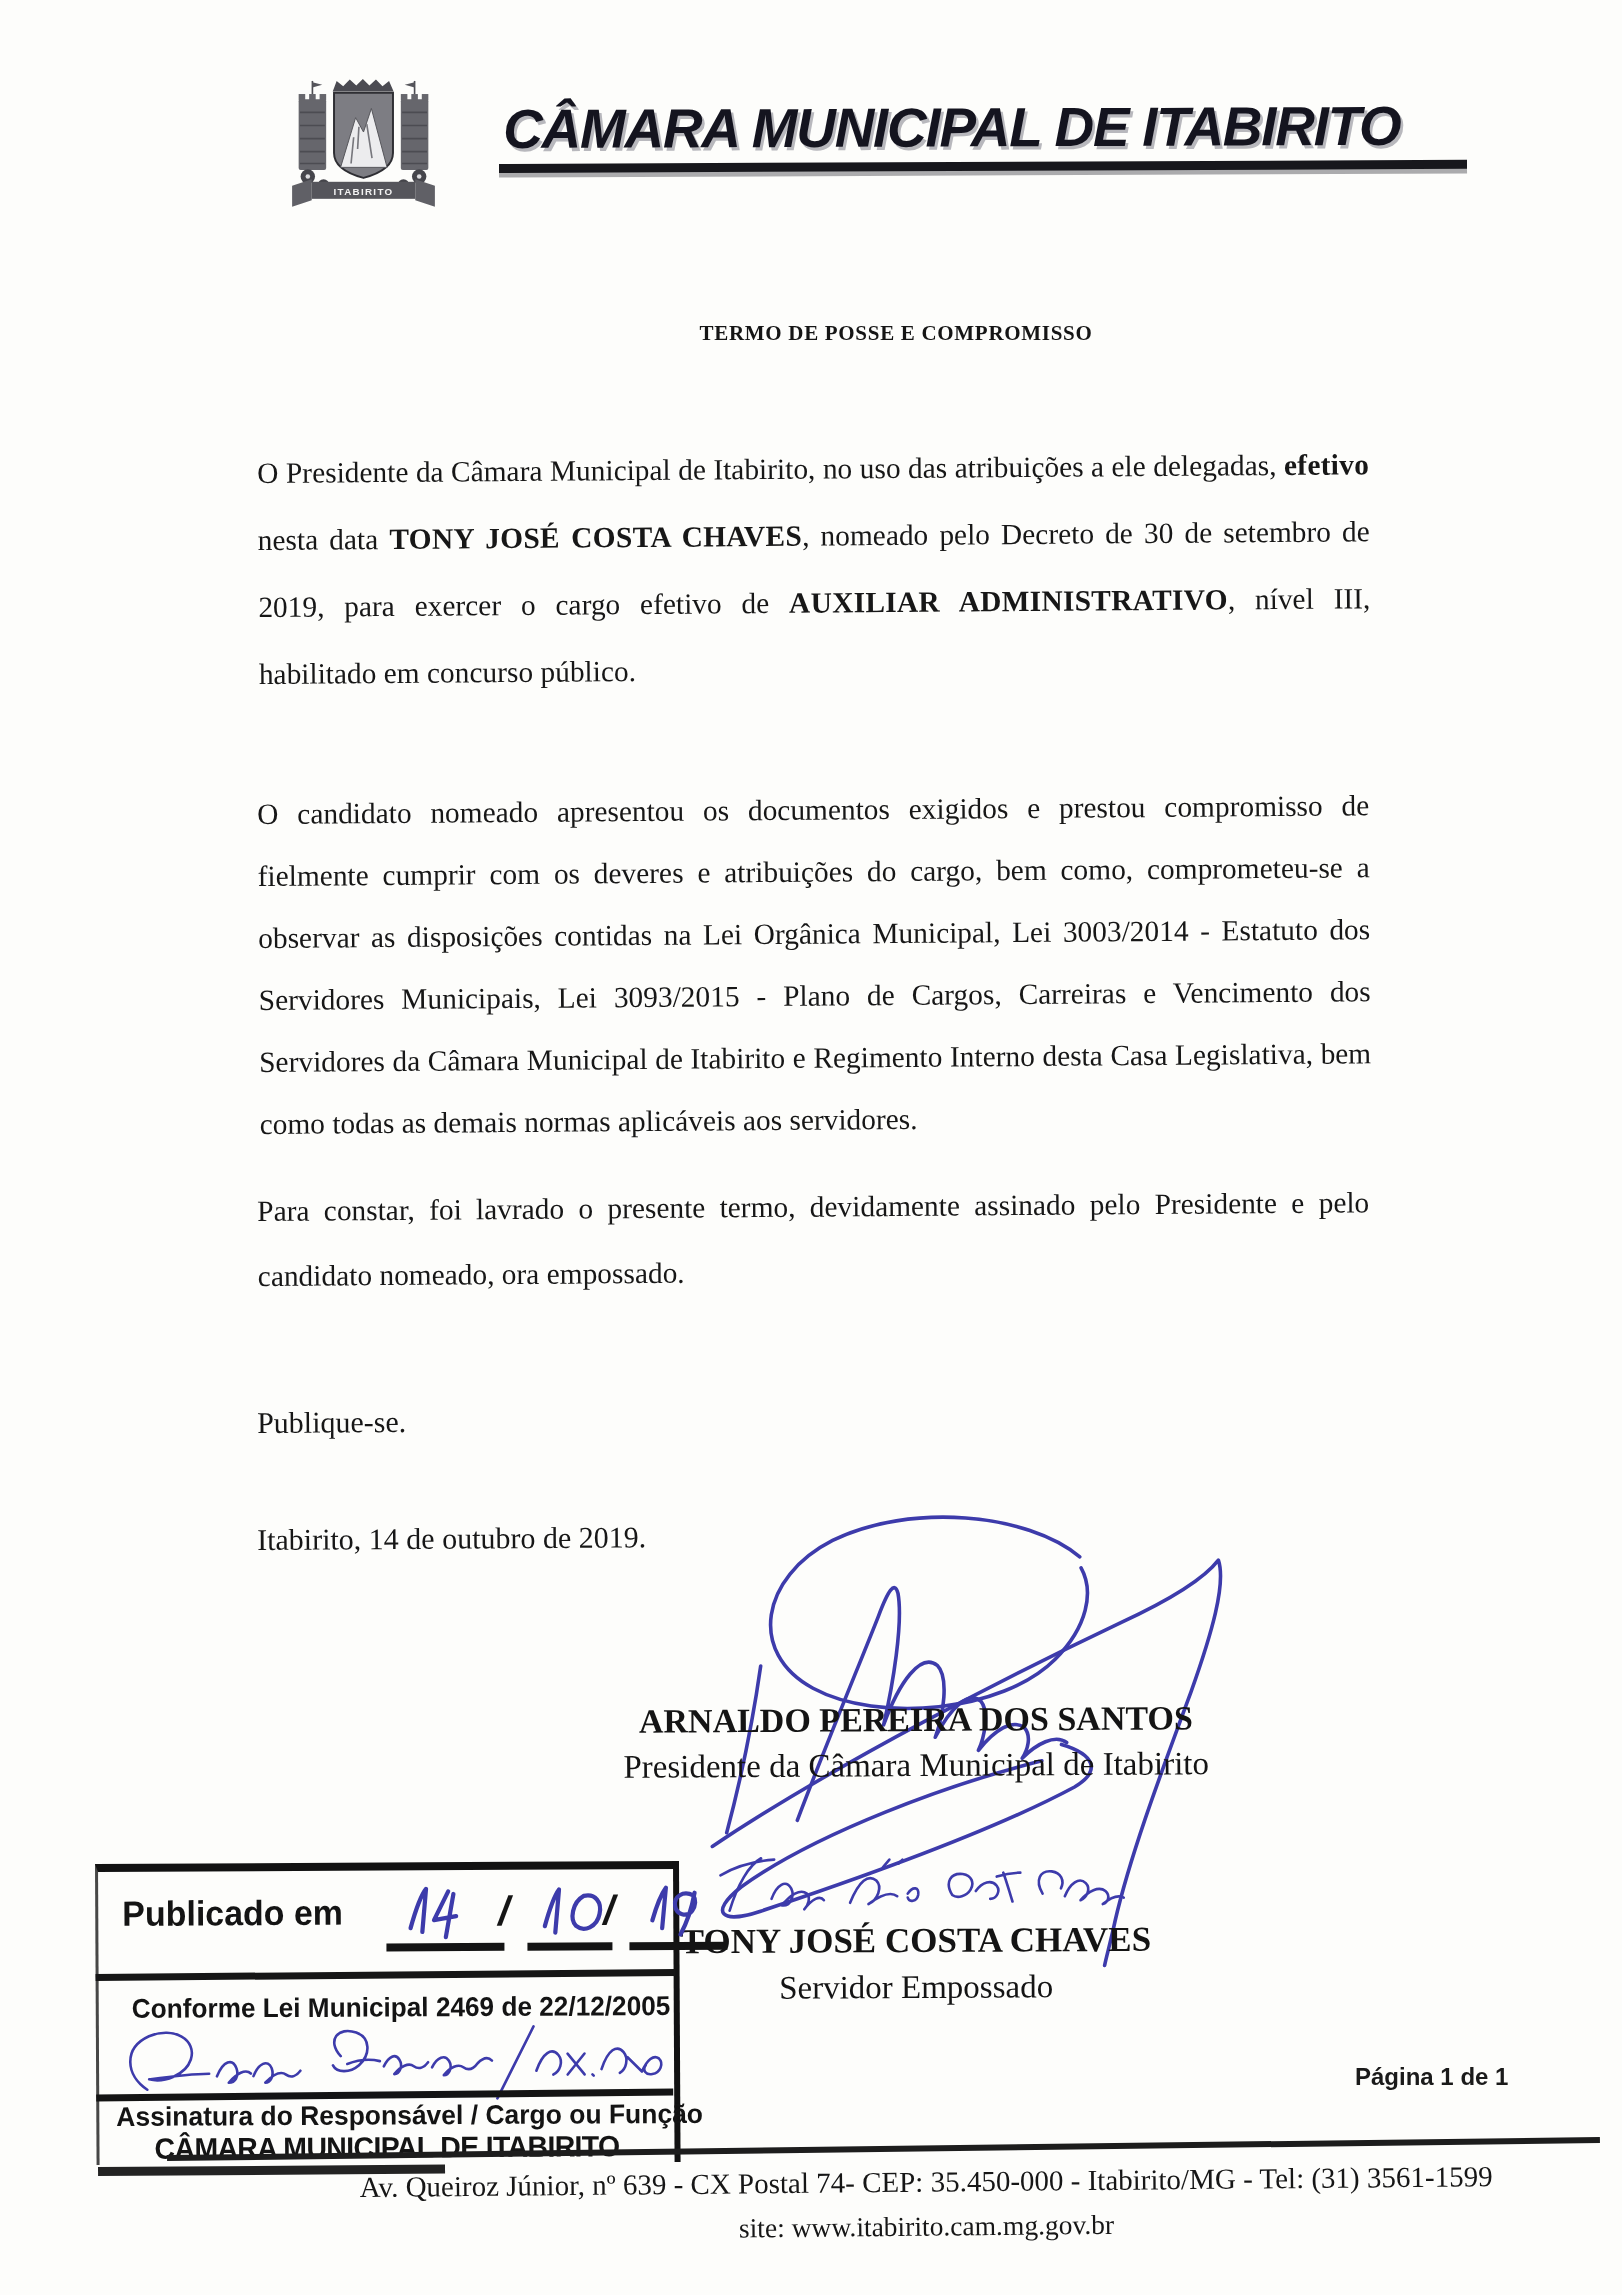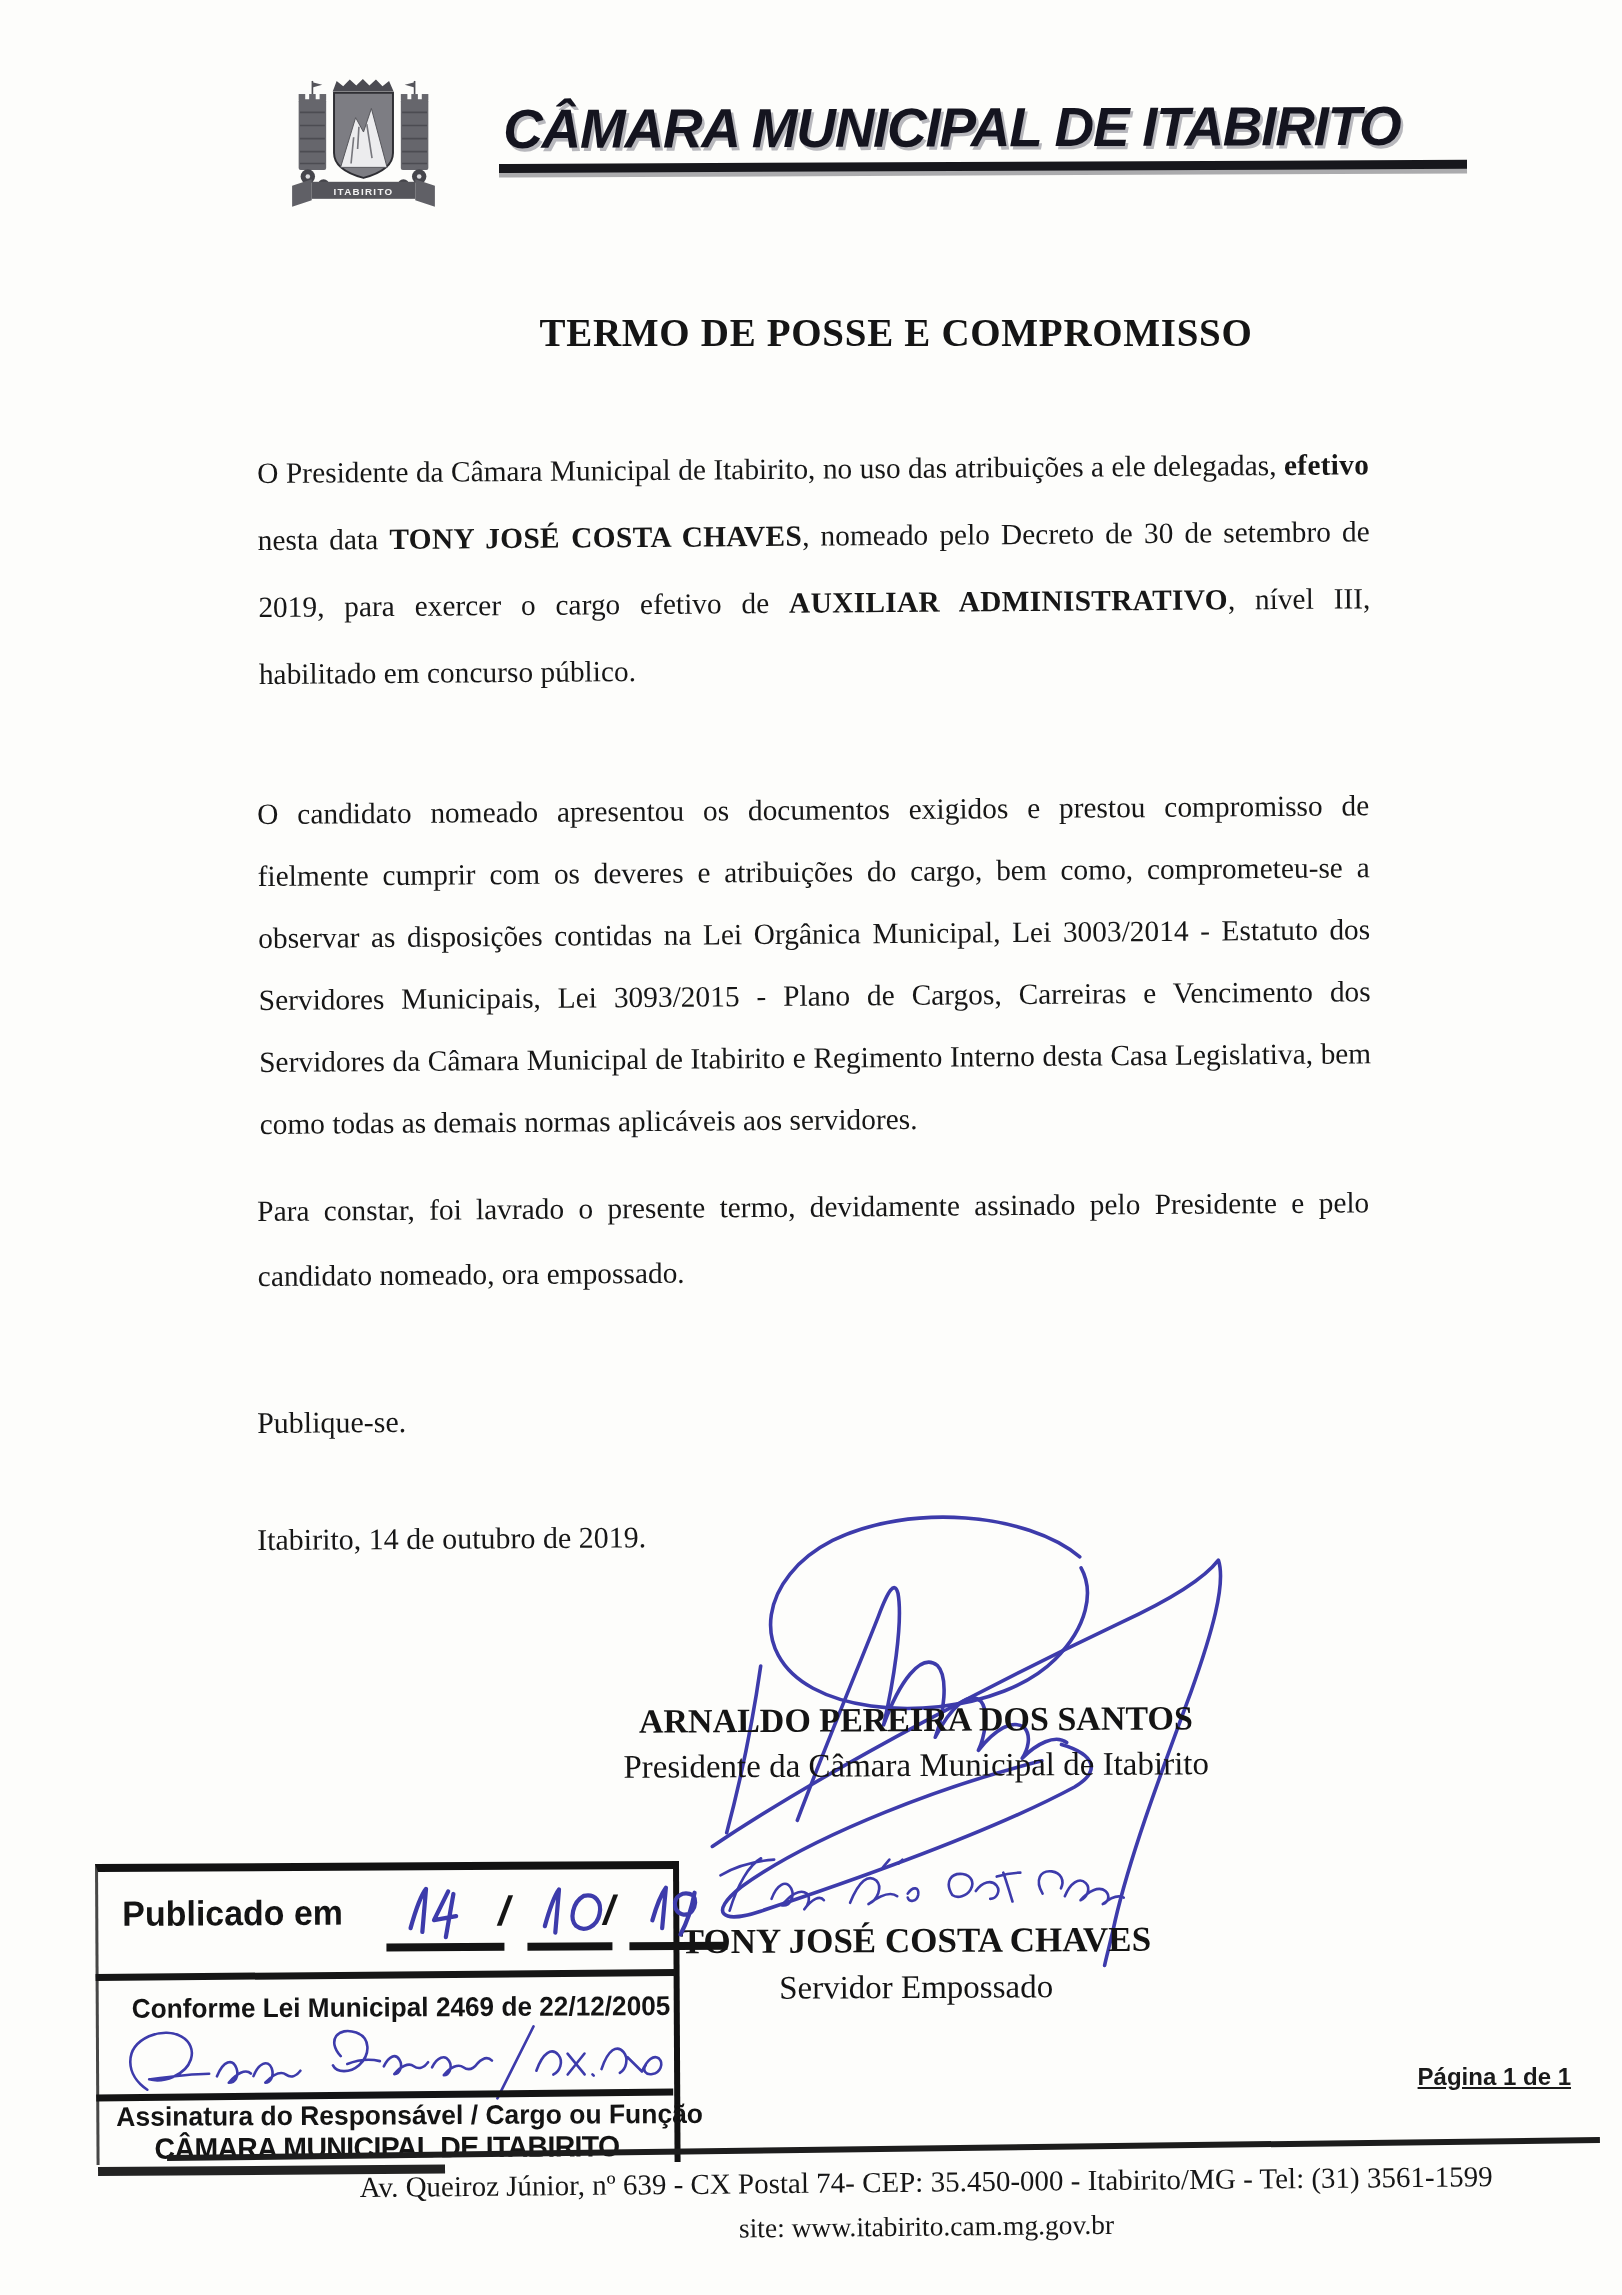--- a/index.html
+++ b/index.html
@@ -20,21 +20,21 @@
   }
   .brand-underline {
     left:499px; top:164px; width:968px; height:8.5px; background:#17171c;
     transform:rotate(-0.25deg); transform-origin:left top;
     box-shadow:0 4.6px 0 rgba(70,70,78,0.45);
   }
 
   
   .doc-title {
     left:281px; top:314px; width:1230px; text-align:center;
-    font-weight:bold; font-size:39px; line-height:38px; letter-spacing:0.7px; color:#151515;
+    font-weight:bold; font-size:21px; line-height:38px; letter-spacing:0.7px; color:#151515;
   }
 
   
   .para {
     left:257px; width:1112px; text-align:justify; color:#171717;
     font-size:29.4px; transform:rotate(-0.45deg); transform-origin:left top;
   }
   #para1 { top:440px;  line-height:67px; }
   #para2 { top:783px; line-height:62px;  }
   #para3 { top:1179px; line-height:65px; }
@@ -70,22 +70,22 @@
   .stamp-box .date-slash { font-size:41px; font-weight:bold; font-style:italic; top:18.3px; color:#151515; }
   .stamp-box .slot-bar { height:7.9px; background:#141414; top:73px; }
   .stamp-box .divider  { left:-3.3px; top:101px; width:580px; height:7.2px; background:#161616; transform:rotate(-0.2deg); }
   .stamp-box .law-line { left:33px; top:122px; font-size:27px; font-weight:bold; transform:scaleX(0.97); transform-origin:left top; white-space:nowrap; }
   .stamp-box .sig-line { left:-3.3px; top:221px; width:577px; height:7.2px; background:#141414; transform:rotate(-0.3deg); }
   .stamp-box .caption  { left:17px; top:230px; font-size:27px; font-weight:bold; white-space:nowrap; transform:scaleX(0.98); transform-origin:left top; }
   .stamp-box .org-line { left:0; top:260px; width:575px; text-align:center; font-size:29.4px; font-weight:bold; letter-spacing:-0.7px; transform:scaleX(0.97); transform-origin:center top; white-space:nowrap; }
 
   
   .page-indicator {
-    left:1355px; top:2063px; width:216px; text-align:right;
-    font-family:"Liberation Sans", sans-serif; font-weight:bold; font-size:24px; color:#1a1a1a;text-decoration:underline;
+    left:1355px; top:2063px; width:216px; text-align:left;
+    font-family:"Liberation Sans", sans-serif; font-weight:bold; font-size:24px; color:#1a1a1a;
   }
   .footer-rule  { left:167px; top:2155px; width:1433px; height:5.9px; background:#1d1d1d; transform:rotate(-0.72deg); transform-origin:left top; }
   .footer-smear { left:98px; top:2167px; width:347px; height:8.5px; background:#232323; transform:rotate(-0.4deg); transform-origin:left top; }
   .footer-text {
     left:262px; top:2172px; width:1328px; text-align:center; color:#161616;
     transform:rotate(-0.55deg); transform-origin:left top;
   }
   .footer-text .addr { font-size:29px; }
   .footer-text .site { font-size:27.5px; margin-top:11.8px; }
 </style>

